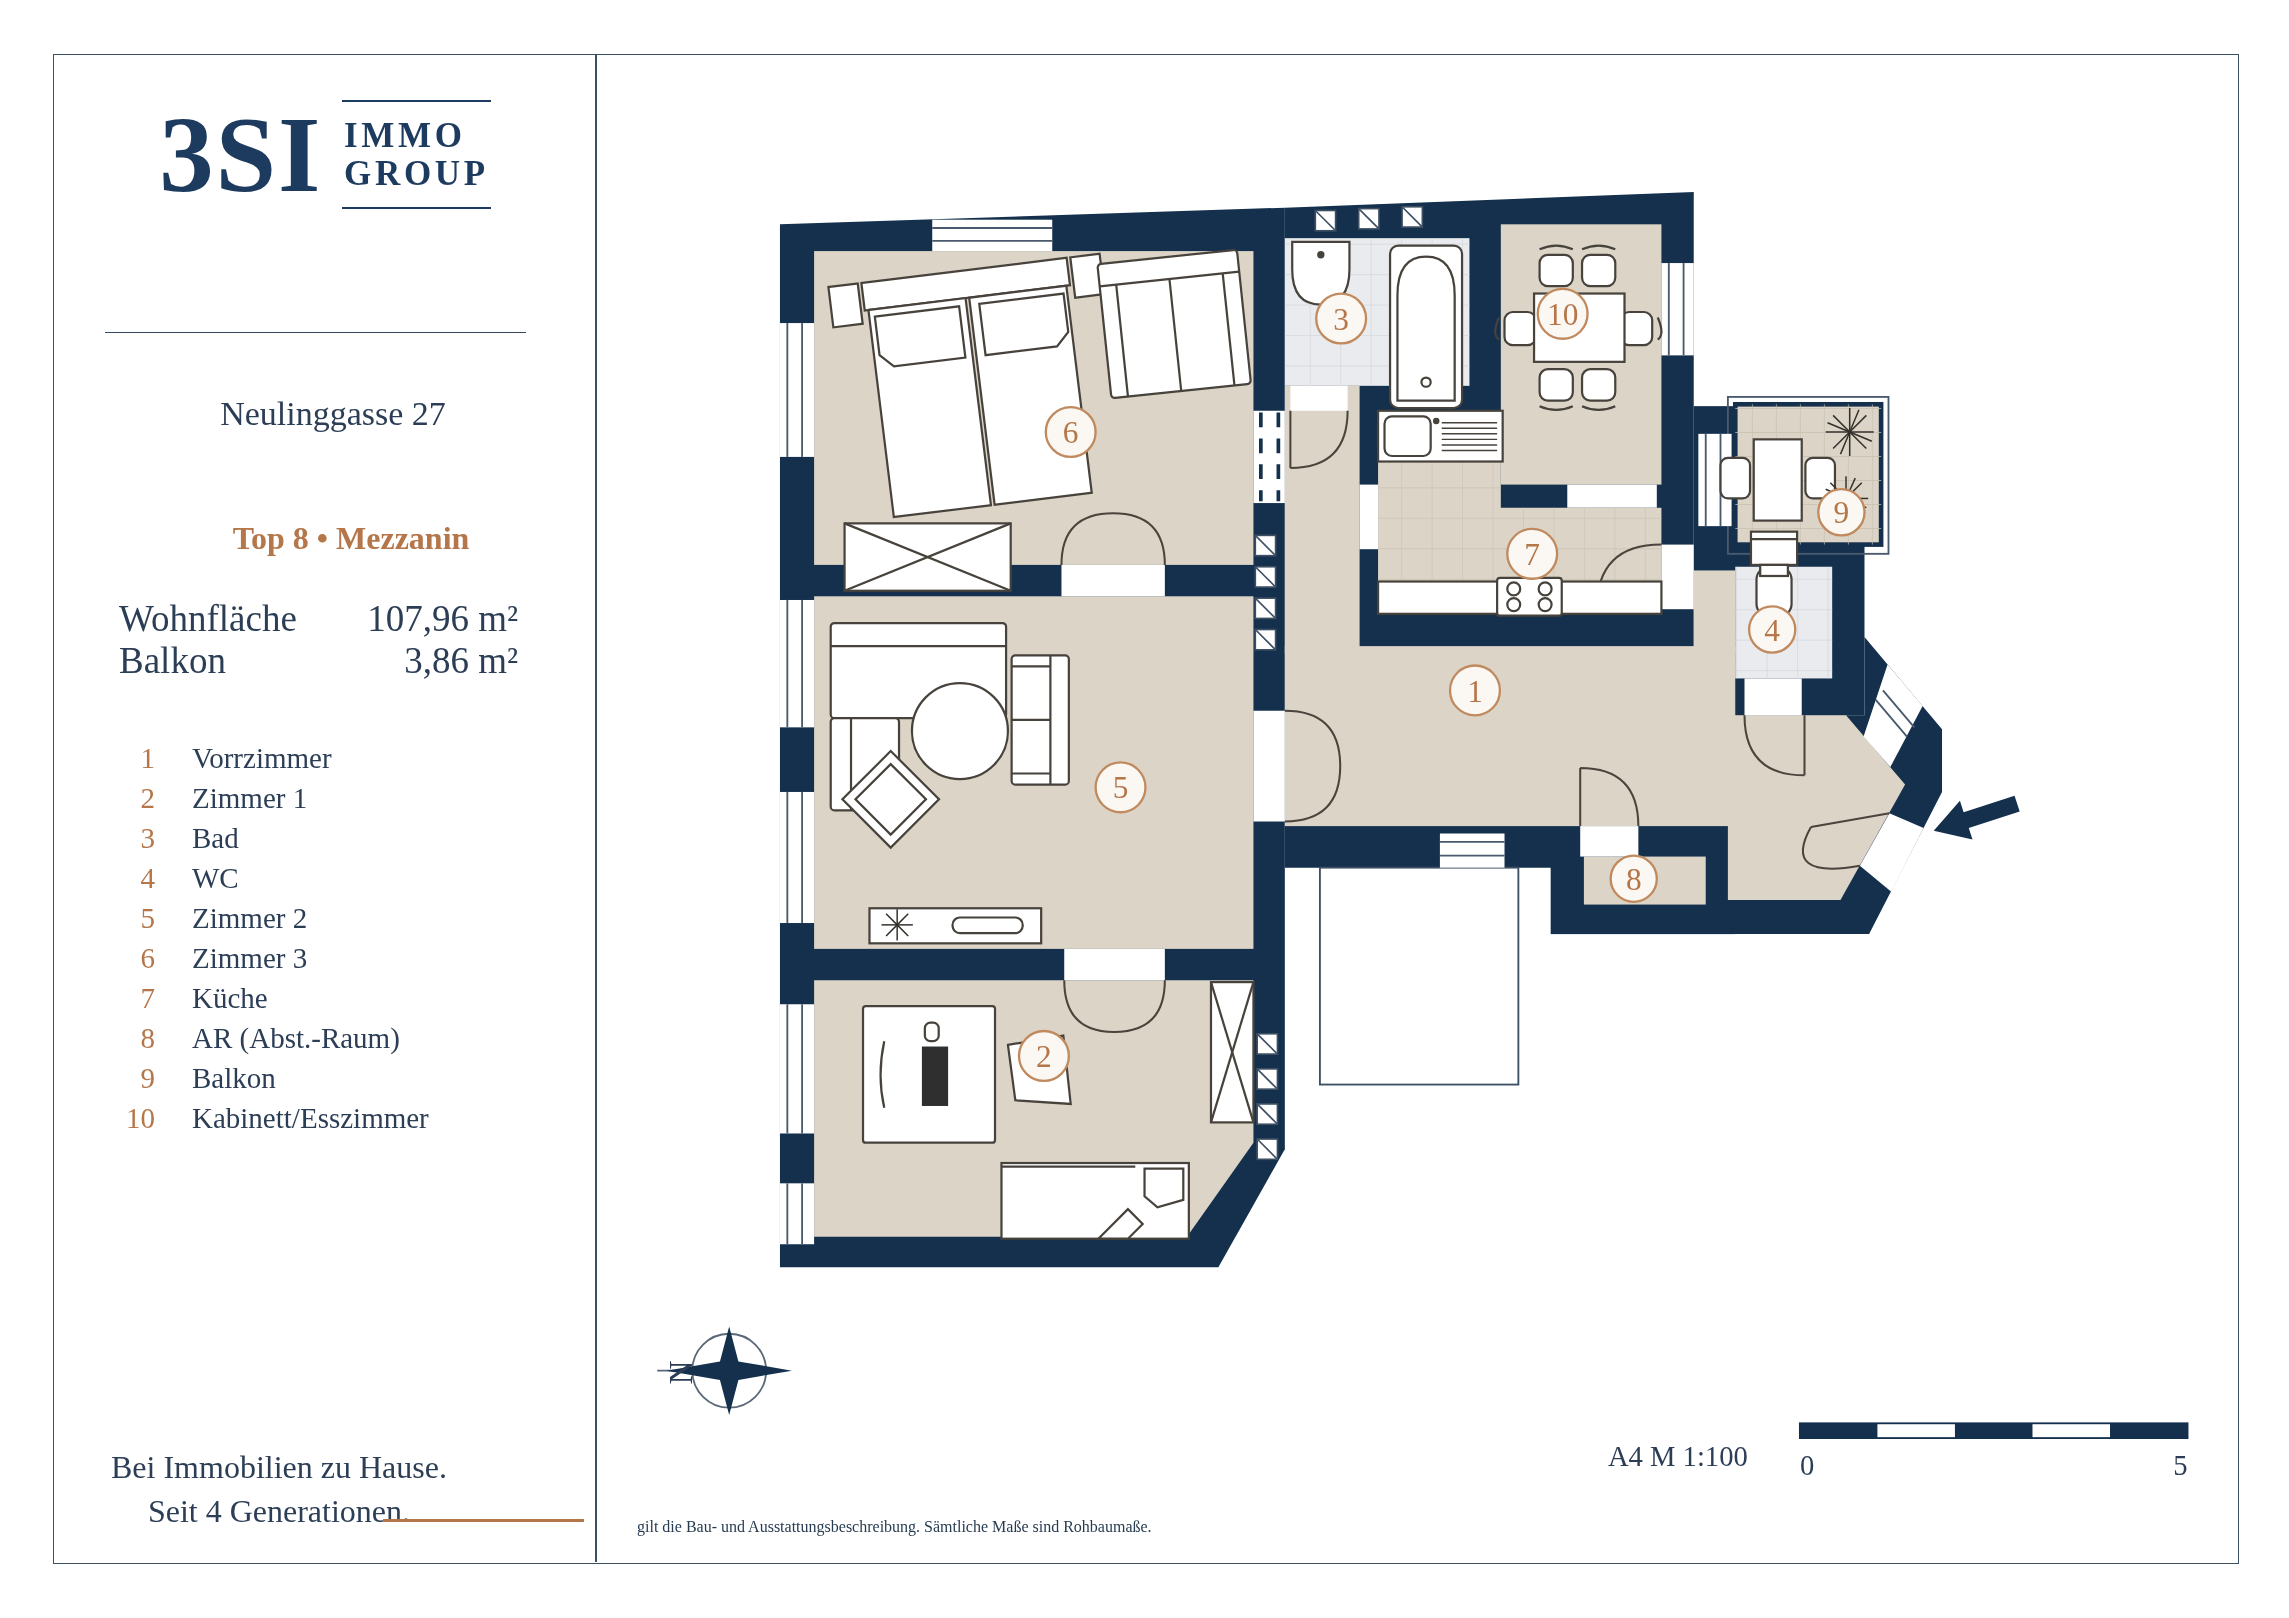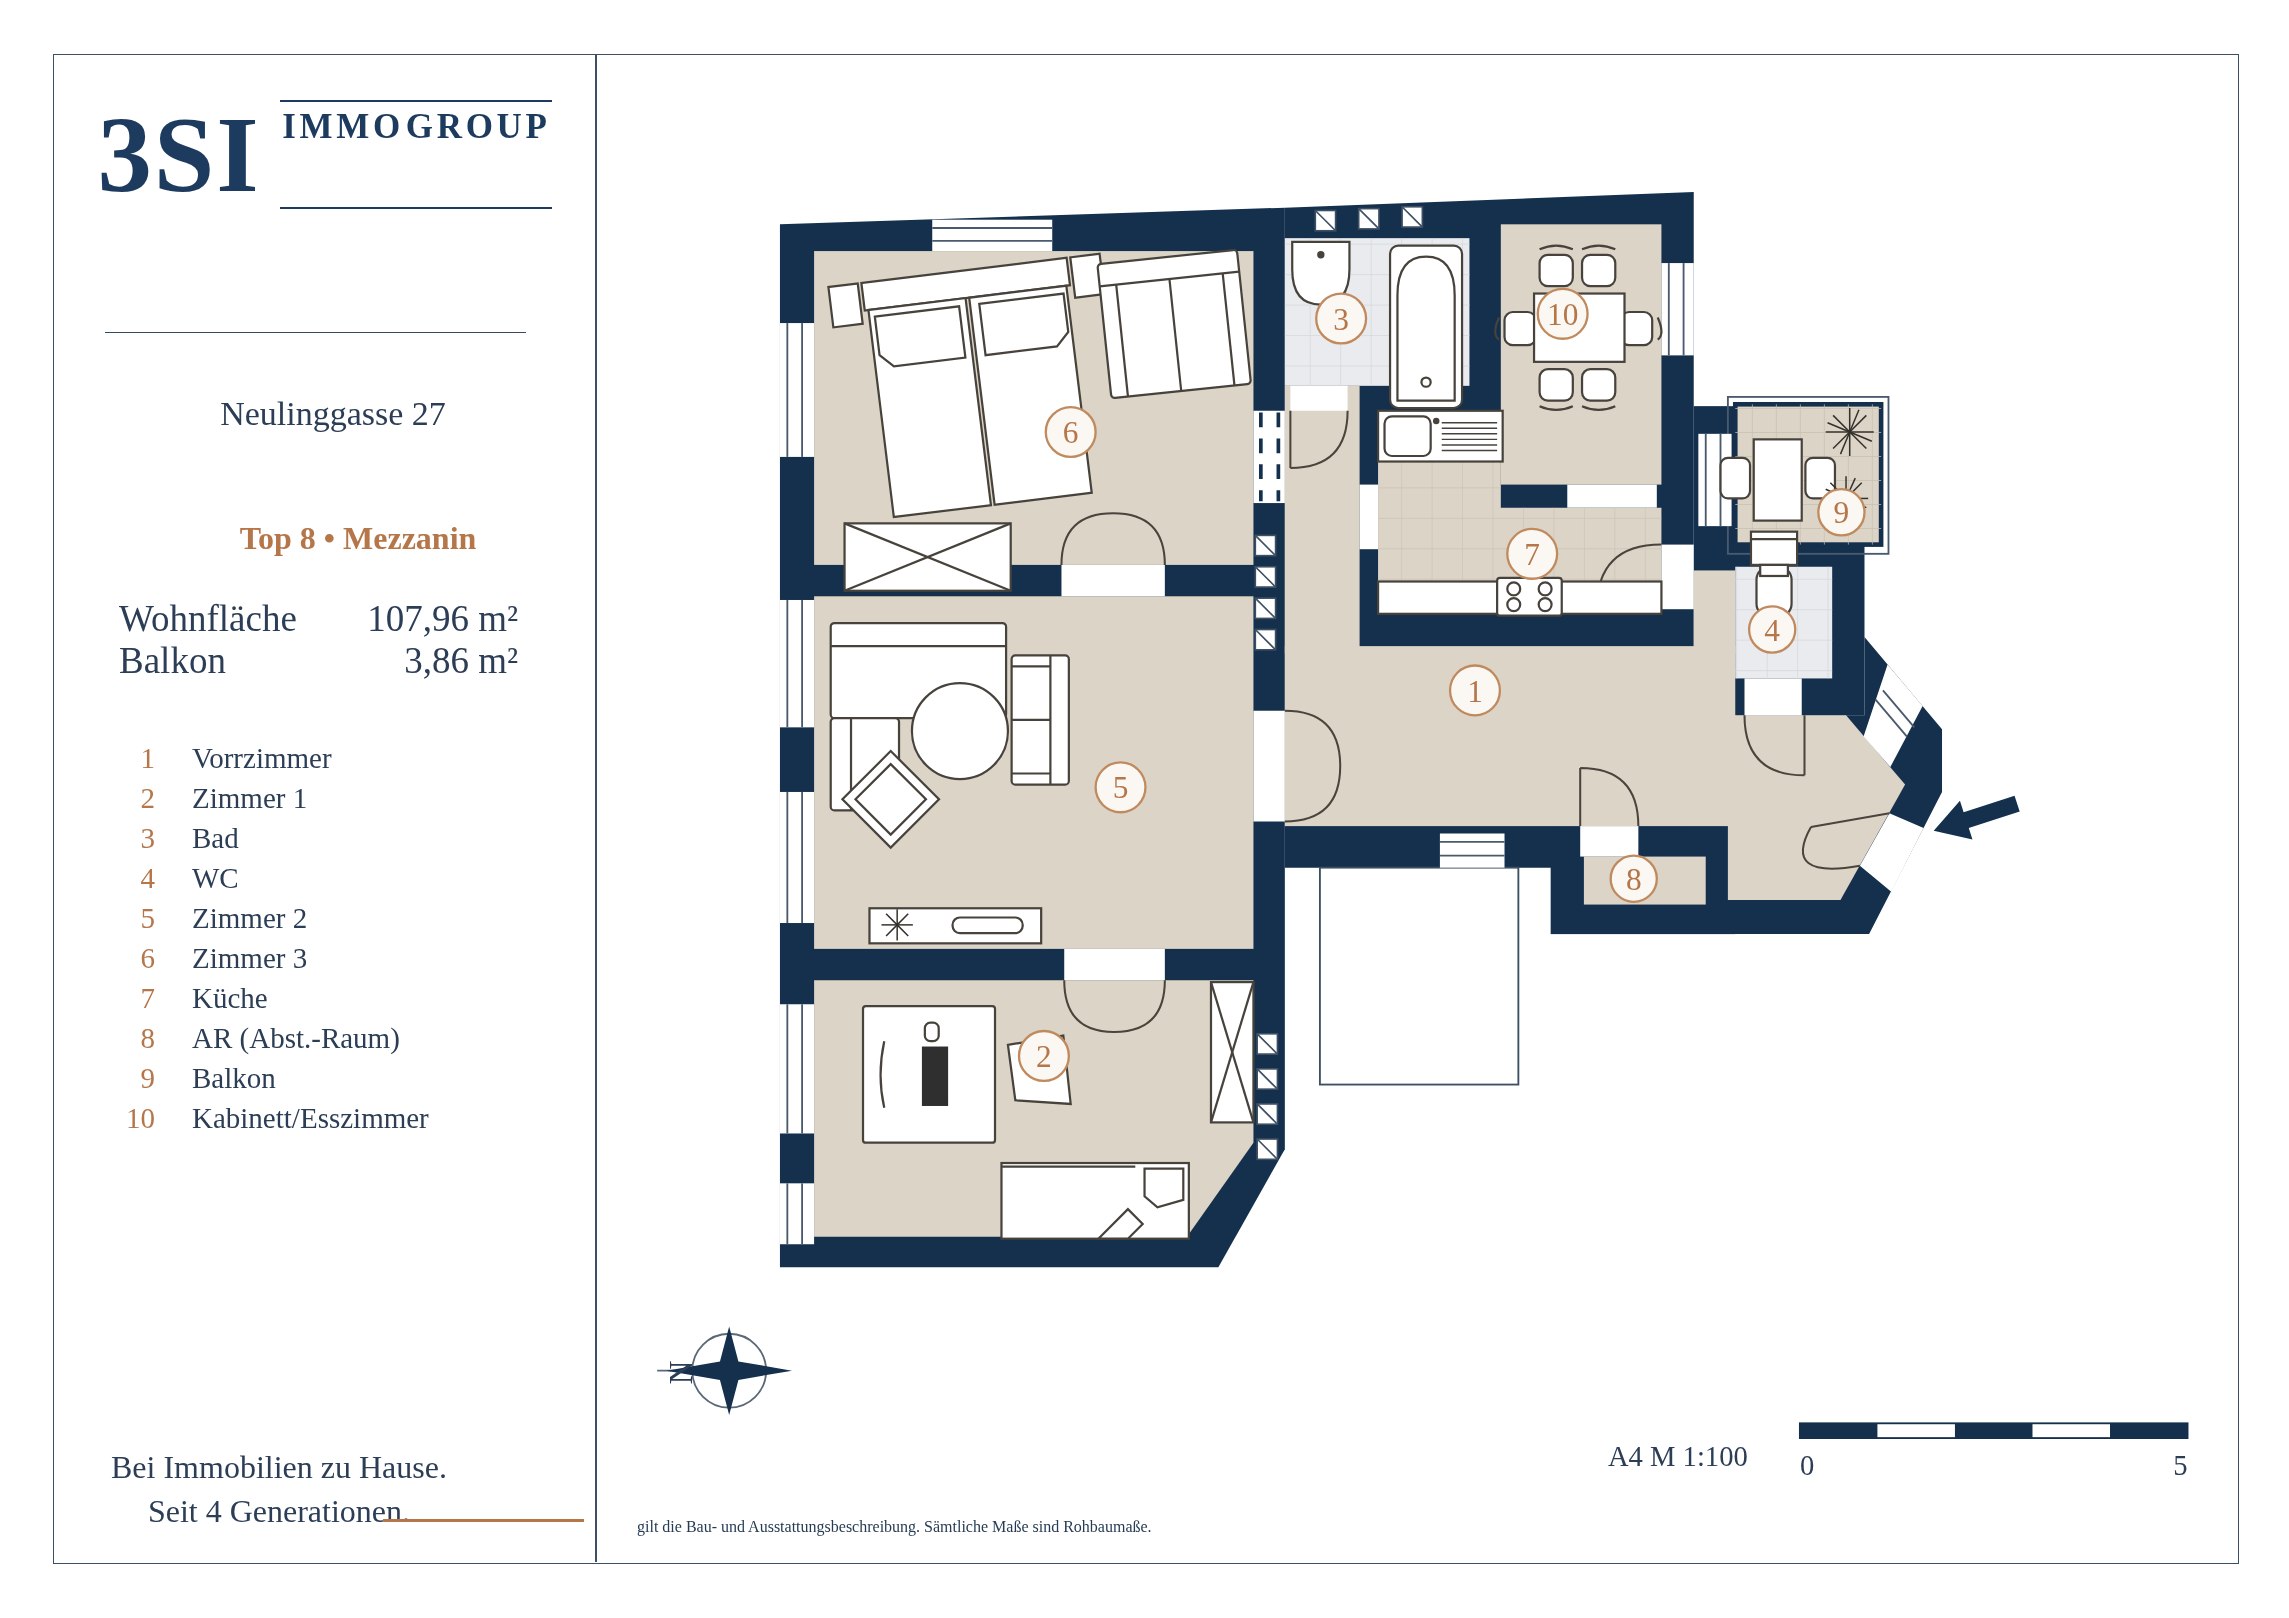--- a/index.html
+++ b/index.html
@@ -3,25 +3,25 @@
 <meta charset="utf-8">
 <style>
   html,body{margin:0;padding:0;background:#ffffff;}
   body{width:2290px;height:1619px;position:relative;font-family:"Liberation Serif","DejaVu Serif",serif;color:#2c3e56;}
   .abs{position:absolute;}
   #frame{left:53px;top:54px;width:2184px;height:1508px;border:1.8px solid #3d4f63;}
   #divider{left:595px;top:54px;width:1.8px;height:1508px;background:#3d4f63;}
   
   #logo-row{left:55px;top:100px;width:540px;display:flex;justify-content:center;gap:20px;}
   #logo-main{font-size:109px;line-height:109px;color:#1d3a5f;font-weight:600;letter-spacing:1.8px;}
-  #logo-sub{display:flex;justify-content:center;border-top:2.8px solid #1d3a5f;border-bottom:2.8px solid #1d3a5f;padding:5.5px 1.8px;gap:1.8px;}
+  #logo-sub{display:flex;flex-direction:column;justify-content:center;border-top:2.8px solid #1d3a5f;border-bottom:2.8px solid #1d3a5f;padding:5.5px 1.8px;gap:1.8px;}
   #logo-sub div{font-size:35px;line-height:37px;letter-spacing:3.7px;color:#1d3a5f;font-weight:600;}
   #logo-hr{left:105px;top:332px;width:421px;height:0;border-top:1.8px solid #354960;}
   #address{left:63px;top:388px;width:540px;text-align:center;font-size:34px;line-height:52px;color:#2c3e56;}
-  #unit{left:62px;top:520px;width:592px;text-align:center;font-size:32px;color:#b5764a;font-weight:600;}
+  #unit{left:55px;top:520px;width:592px;text-align:center;font-size:32px;color:#b5764a;font-weight:600;}
   #areas{left:119px;top:598px;width:399px;font-size:37px;font-family:Liberation Serif, serif;}
   .arearow{display:flex;justify-content:space-between;line-height:42px;}
   #legend{left:92px;top:738px;font-size:29px;}
   .legrow{display:flex;line-height:40px;}
   .legnum{width:63px;text-align:right;color:#b5764a;}
   .leglab{margin-left:37px;color:#2c3e56;}
   #tagline{left:111px;top:1445px;font-size:32px;line-height:44px;color:#2c3e56;text-align:center;}
   #tagline-line{left:383px;top:1519px;width:201px;height:2.8px;background:#b5764a;}
   
   #footnote{left:637px;top:1512px;width:1606px;font-size:16px;line-height:29px;color:#273c52;font-stretch:condensed;}

